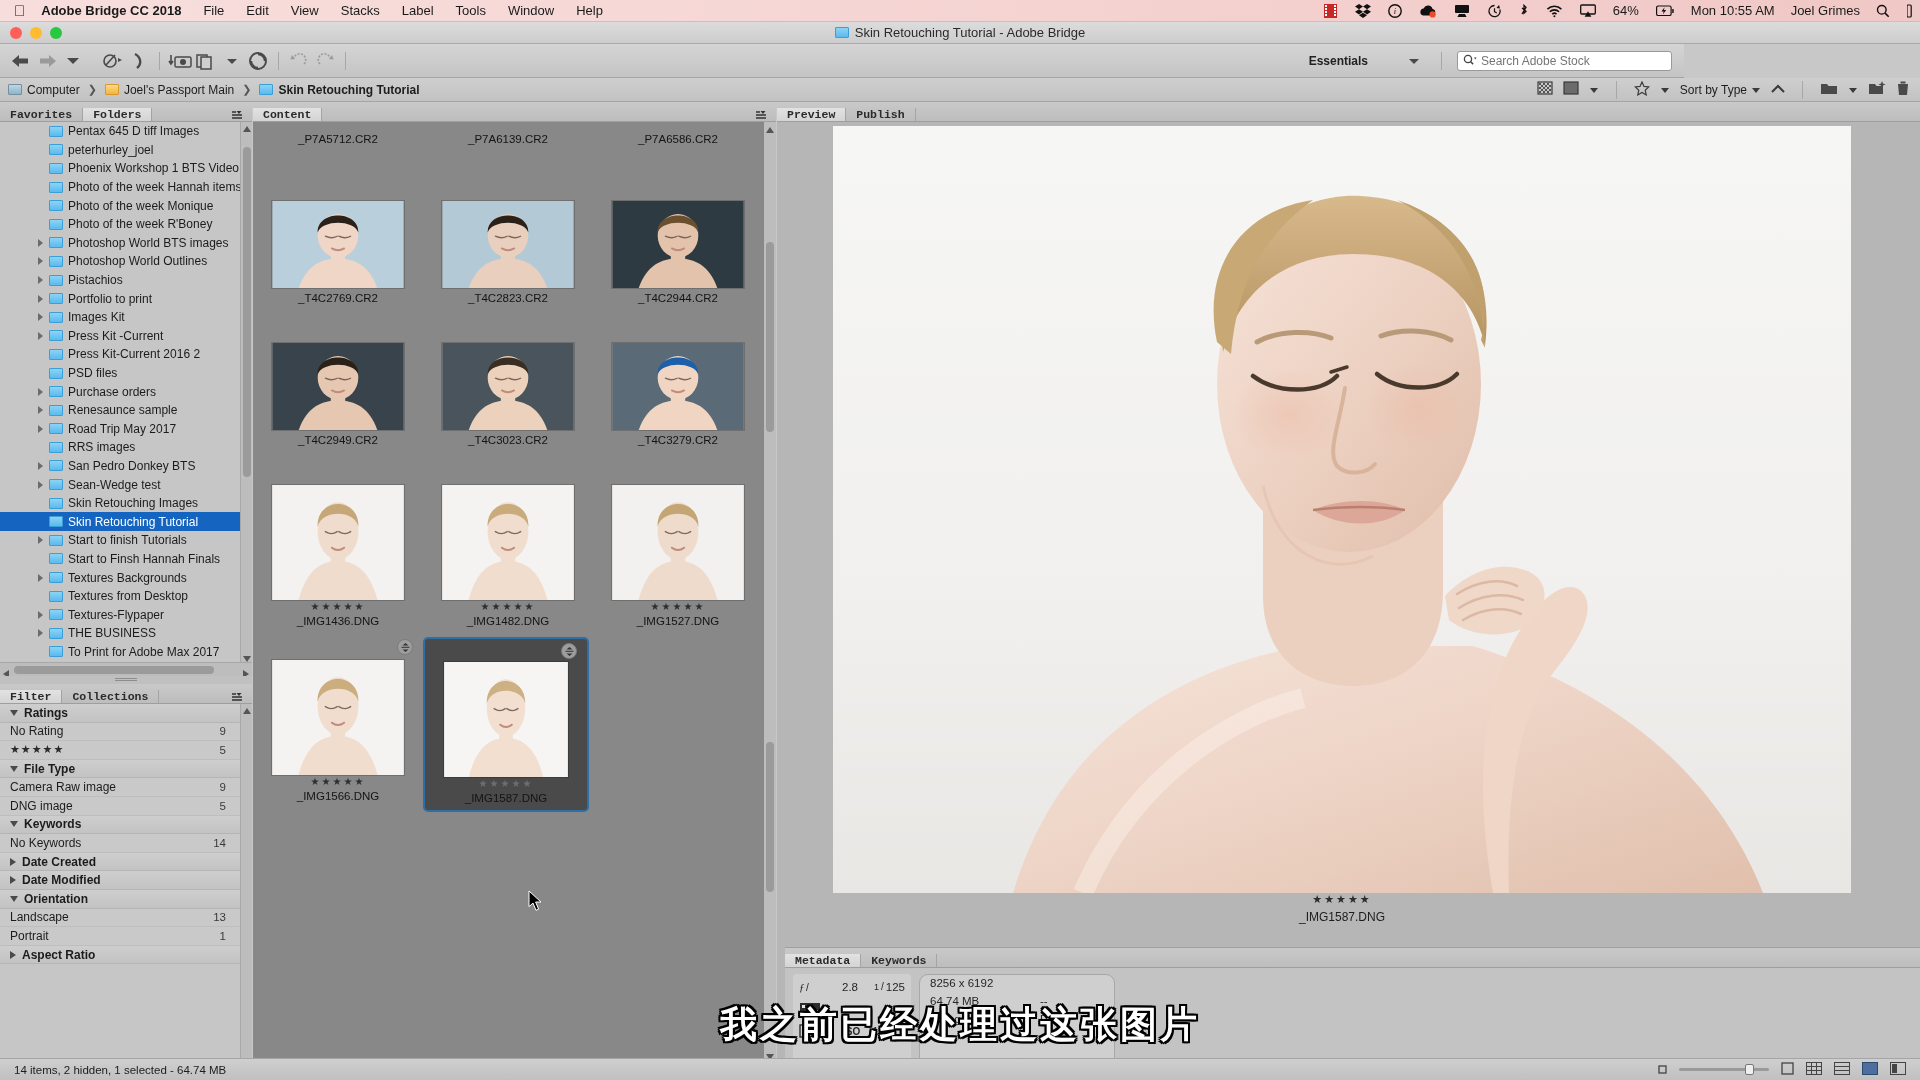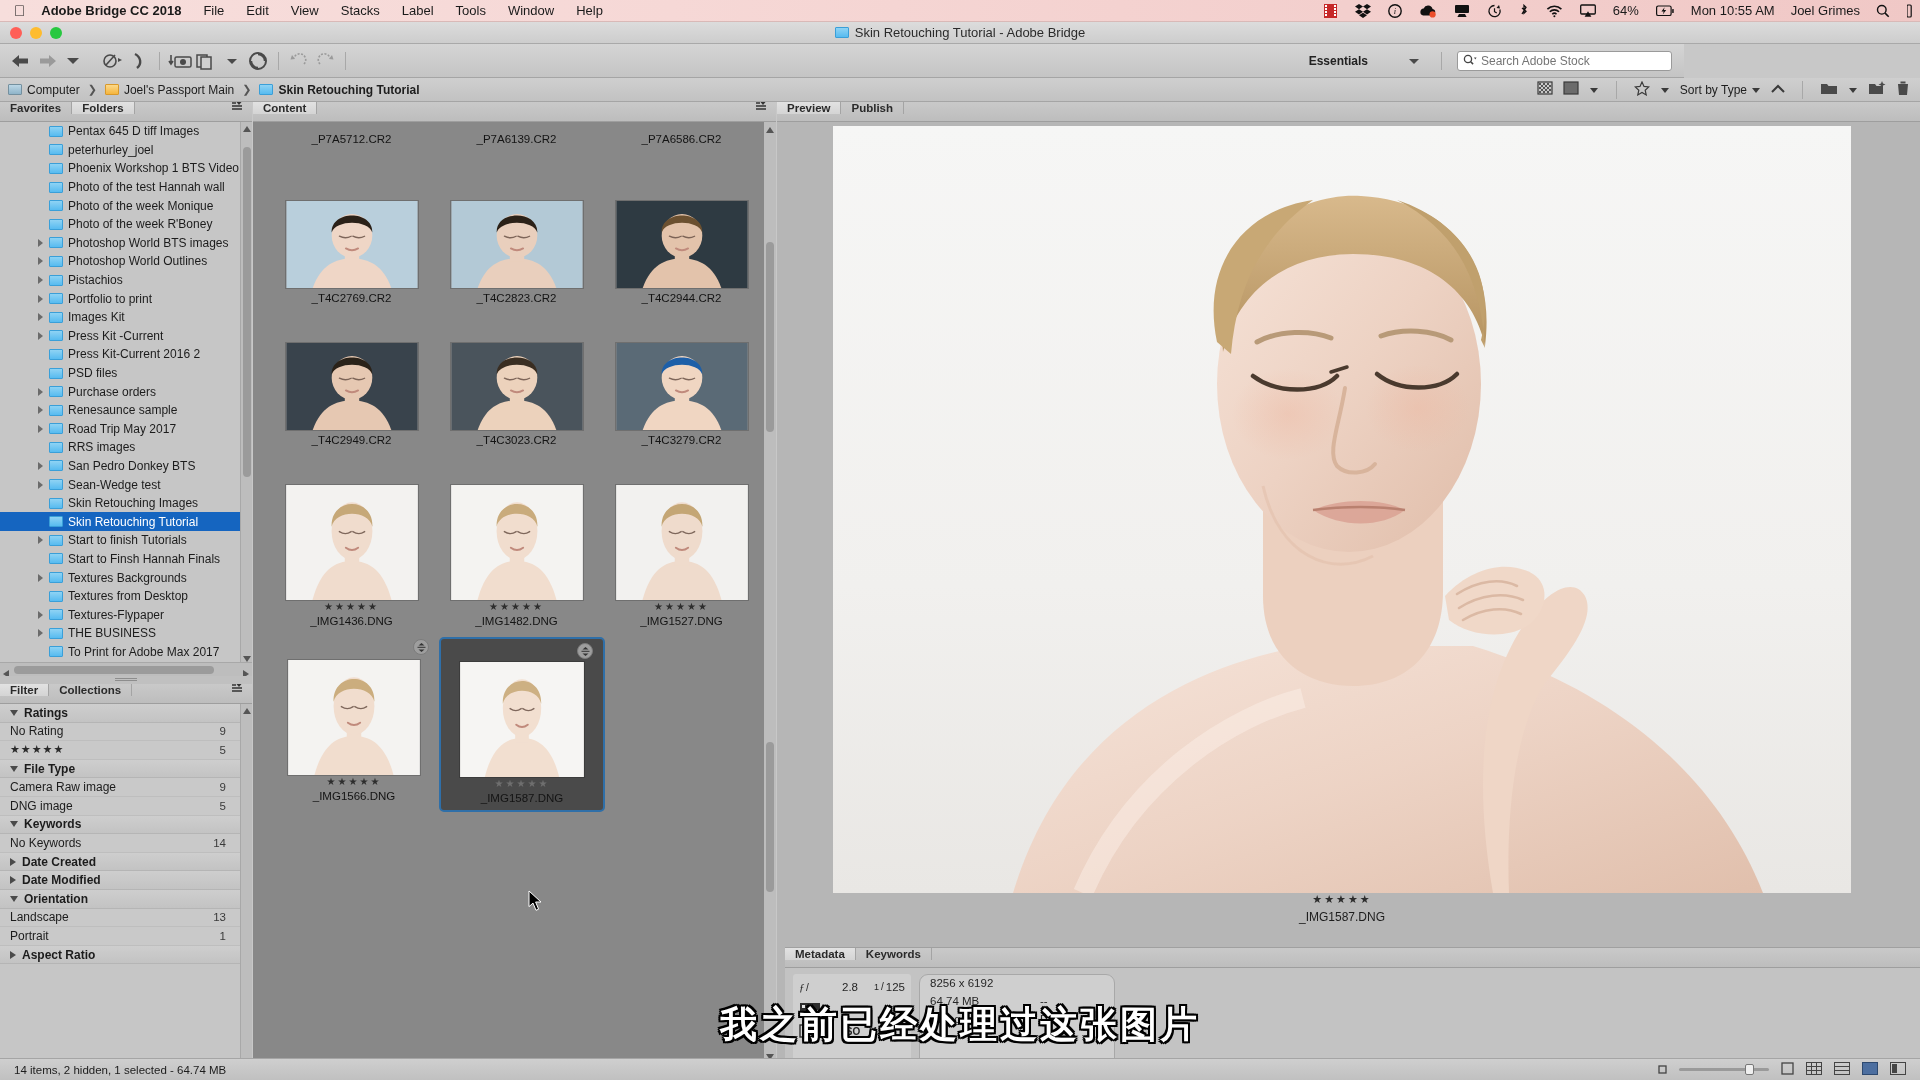--- a/index.html
+++ b/index.html
@@ -84,21 +84,21 @@
   #breadcrumb .crumb { display: flex; align-items: center; gap: 5px; }
   #breadcrumb .sep { margin: 0 8px; color: #555; font-size: 11px; }
   #breadcrumb .cur { font-weight: bold; }
   #breadcrumb .bc-right { margin-left:auto; display:flex; align-items:center; gap:10px; padding-right:10px;}
   .sortby { font-size: 12px; color:#1d1d1d; display:flex; align-items:center; gap:4px; }
 
   
   #leftpanel { position: absolute; left: 0; top: 80px; width: 252px; height: 978px; background: #c6c6c6; }
   .tabstrip {
     height: 20px; background: linear-gradient(to bottom,#c9c9c9,#bdbdbd);
-    display: flex; align-items: flex-start; border-bottom: 1px solid #9e9e9e;
+    display: flex; align-items: flex-end; border-bottom: 1px solid #9e9e9e; font-family: Liberation Mono, monospace;
   }
   .tab {
     font-size: 11.5px; font-weight: bold; color: #2a2a2a;
     padding: 0 10px; display: flex; align-items: center;
     border-right: 1px solid #a4a4a4;
   }
   .tab.active { background: linear-gradient(to bottom,#e2e2e2,#d4d4d4); }
   .tabstrip .flyout { margin-left: auto; padding-right: 6px; display:flex; align-items:center; color:#333;}
 
   #folderlist {
@@ -137,21 +137,21 @@
   .cnt { color: #3a3a3a; font-size: 11.5px; }
   .stars5 { letter-spacing: 1px; font-size: 11px; color:#2b2b2b;}
 
   
   #contentpanel { position: absolute; left: 253px; top: 80px; width: 523px; height: 978px; background: #8a8a8a; }
   #contentpanel .tabstrip { background: linear-gradient(to bottom,#c9c9c9,#bdbdbd); }
   #grid {
     position: absolute; left: 0; top: 20px; width: 511px; height: 958px;
     background: #888888; overflow: hidden;
   }
-  .gridrow { display: flex; padding-left: 16px; }
+  .gridrow { display: flex; }
   .cell { width: 170px; text-align: center; position: relative; }
   .thumbwrap { display: flex; align-items: flex-end; justify-content: center; }
   .thumb-img { border: 1px solid rgba(0,0,0,.18); display: block; }
   .fname { font-size: 11.5px; color: #141414; margin-top: 3px; white-space: nowrap; }
   .stars { font-size: 10px; color: #2d2d2d; letter-spacing: 2px; }
   .stars.dim { color: #6f6f6f; }
   .badge {
     position: absolute; width: 16px; height: 16px; border-radius: 50%;
     background: #9e9e9e; border: 1px solid #7c7c7c;
     display:flex; align-items:center; justify-content:center;
@@ -546,21 +546,21 @@
         <div class="frow">
           <span class="folder-ico fi"></span>
           <span>peterhurley_joel</span>
         </div>
         <div class="frow">
           <span class="folder-ico fi"></span>
           <span>Phoenix Workshop 1 BTS Video</span>
         </div>
         <div class="frow">
           <span class="folder-ico fi"></span>
-          <span>Photo of the test Hannah wall</span>
+          <span>Photo of the week Hannah items</span>
         </div>
         <div class="frow">
           <span class="folder-ico fi"></span>
           <span>Photo of the week Monique</span>
         </div>
         <div class="frow">
           <span class="folder-ico fi"></span>
           <span>Photo of the week R'Boney</span>
         </div>
         <div class="frow">

